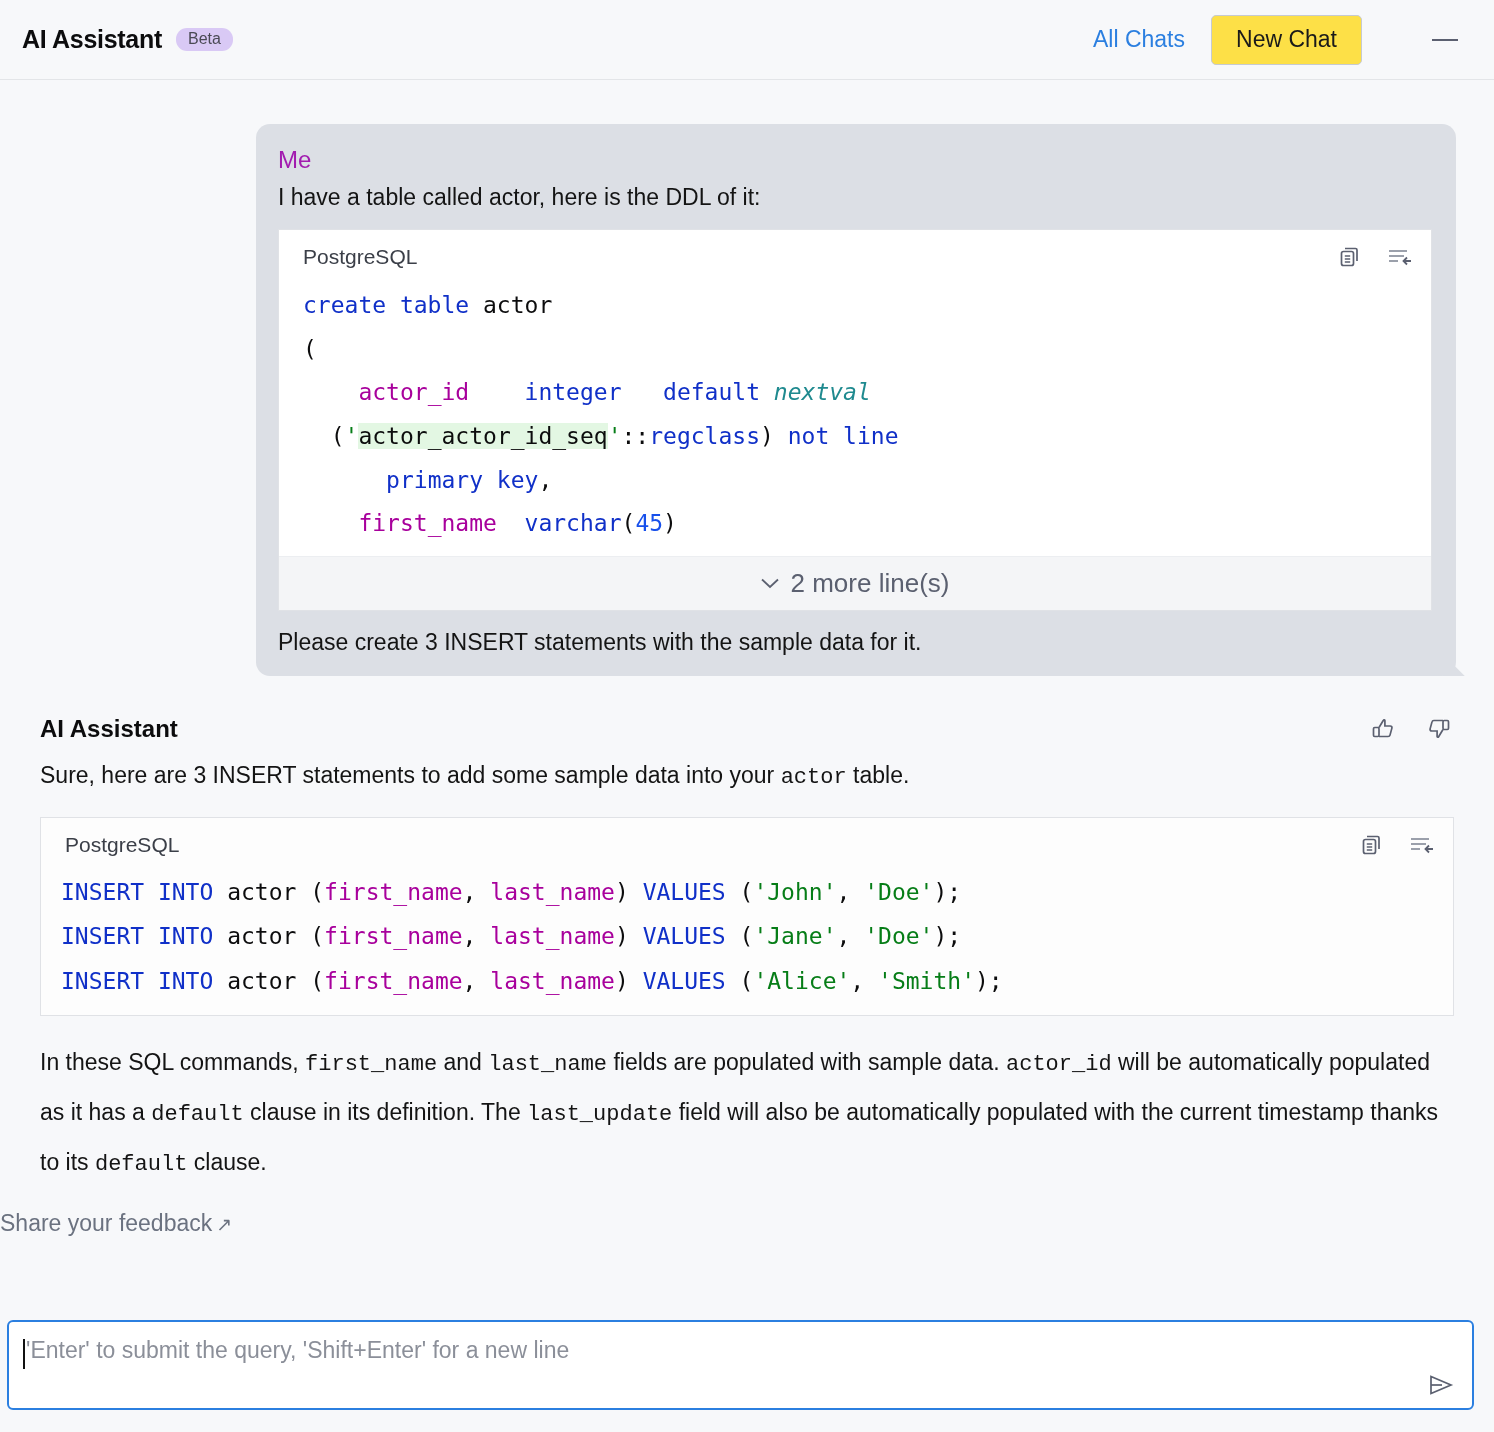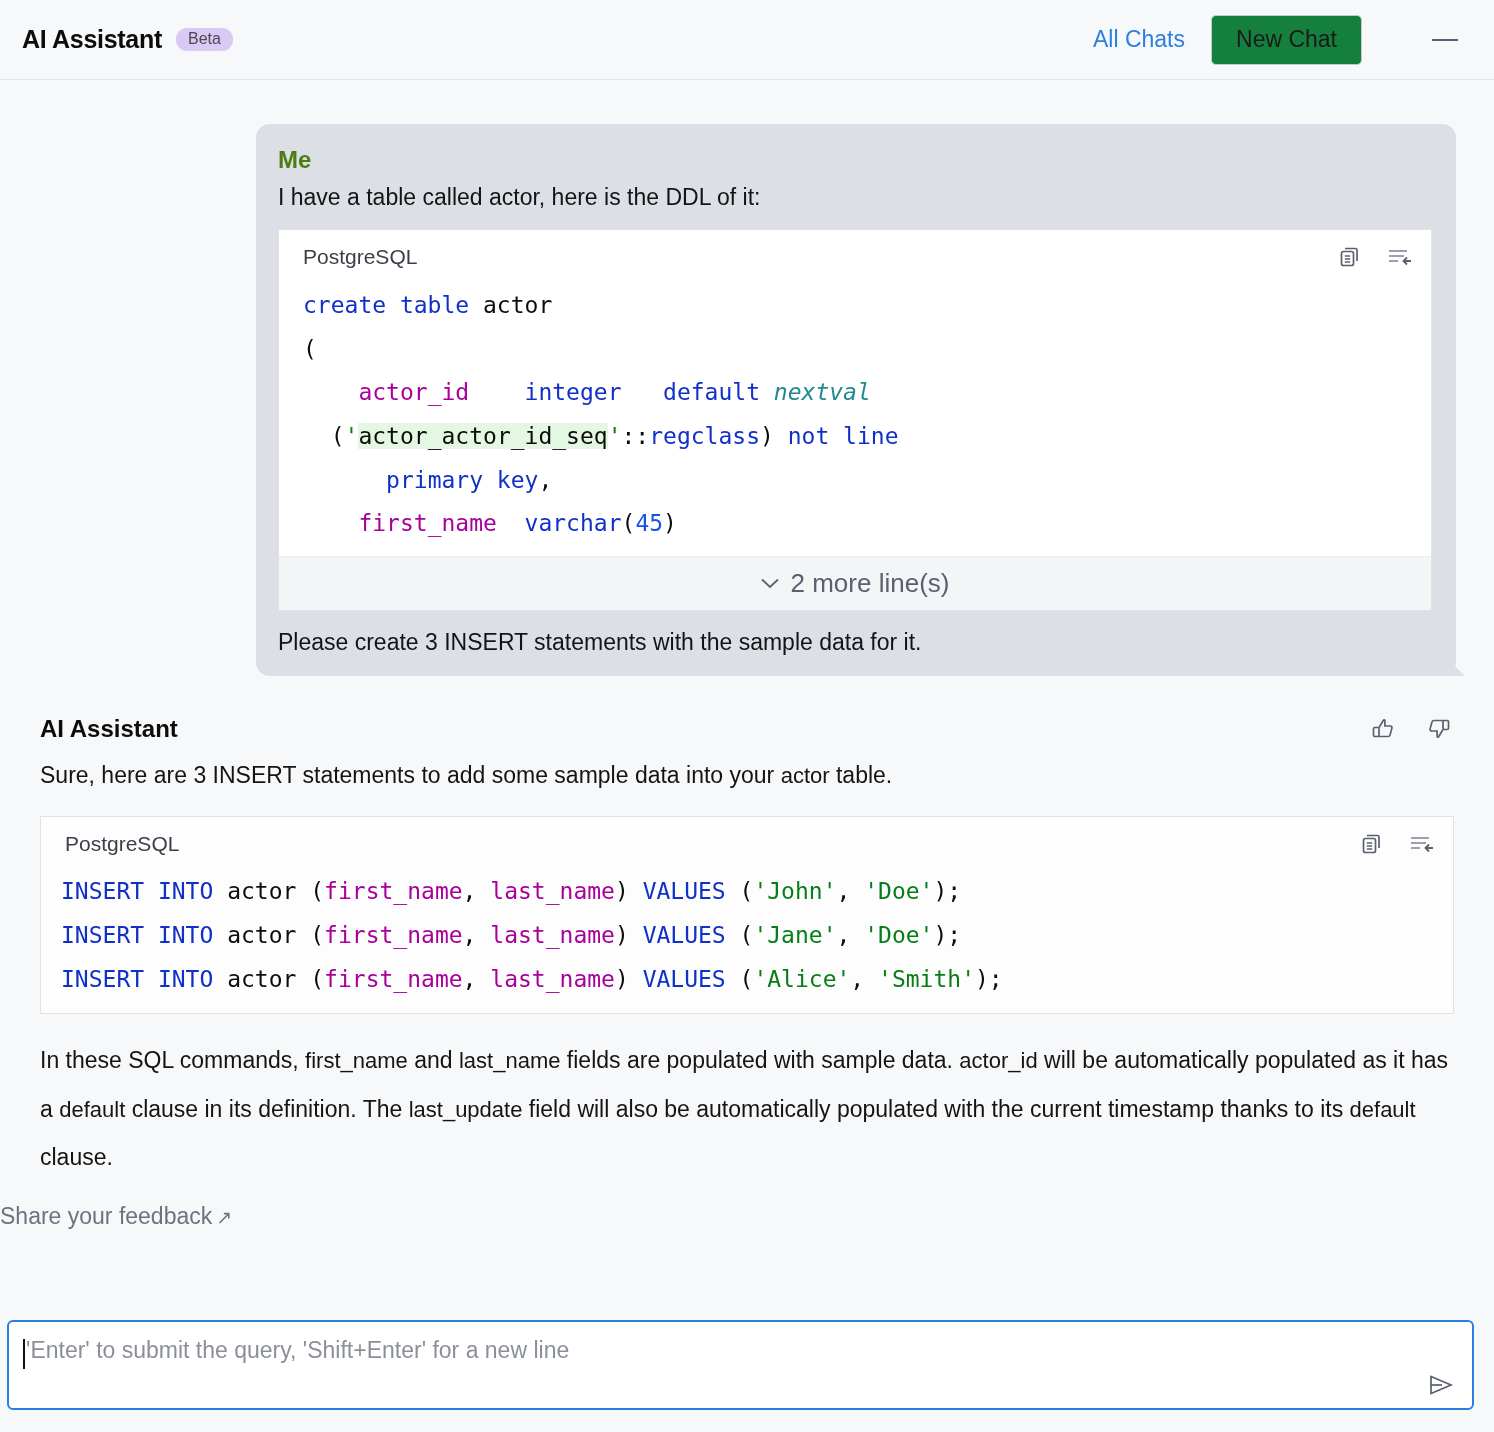--- a/index.html
+++ b/index.html
@@ -40,21 +40,21 @@
   }
   .header-spacer { flex: 1; }
   .all-chats {
     color: #2b7fe0;
     font-size: 23px;
     margin-right: 26px;
     cursor: pointer;
   }
   .new-chat-btn {
     border: 1px solid #c6cad1;
-    background: #15803d;
+    background: #fde047;
     border-radius: 5px;
     font-size: 23px;
     color: #1a1a1a;
     padding: 10px 24px 11px;
     font-family: "Liberation Sans", sans-serif;
     cursor: pointer;
   }
   .hdr-icon-btn {
     margin-left: 22px;
     display: flex;
@@ -103,22 +103,22 @@
     height: 22px;
     background: #dcdfe5;
     clip-path: polygon(0 0, 0 100%, 100% 100%);
   }
   .bubble-head {
     display: flex;
     align-items: flex-start;
   }
   .sender-name {
     font-size: 24px;
-    font-weight: bold;
-    color: #4d7c0f;
+    font-weight: normal;
+    color: #a21caf;
   }
   .bubble-head-spacer { flex: 1; }
   .bubble-kebab { cursor: pointer; padding: 4px 6px; }
   .bubble-kebab .kebab-dot { background: #676d7d; }
   .user-text {
     font-size: 23px;
     margin-top: 10px;
     color: #141414;
   }
   .user-text-after {
@@ -206,21 +206,21 @@
     line-height: 1.55;
     color: #141414;
   }
   .assistant-para {
     font-size: 23px;
     margin-top: 22px;
     line-height: 2.1;
     color: #141414;
   }
   code.inline {
-    font-family: Liberation Sans, sans-serif;
+    font-family: Liberation Mono, monospace;
     font-size: 22px;
   }
   .assistant-code {
     margin-top: 22px;
     background: #fdfdfd;
     border: 1px solid #e0e2e6;
   }
 
   
   .share-feedback-row {

